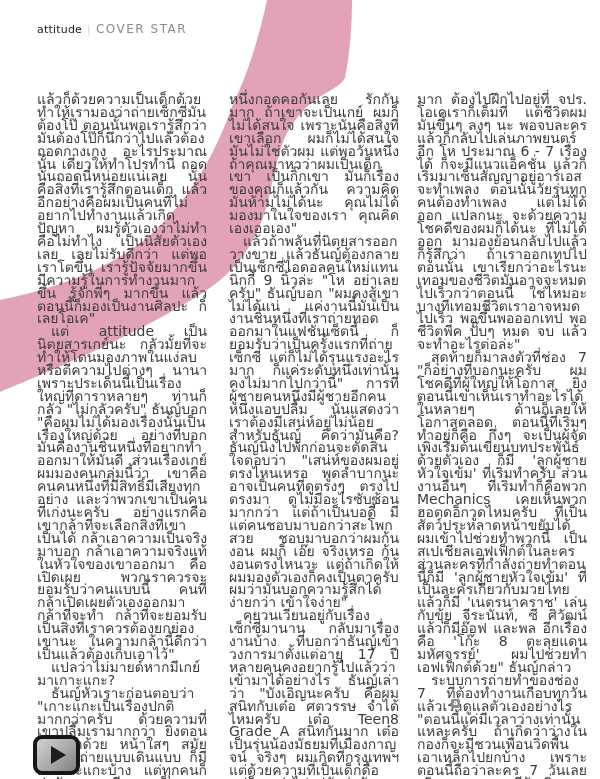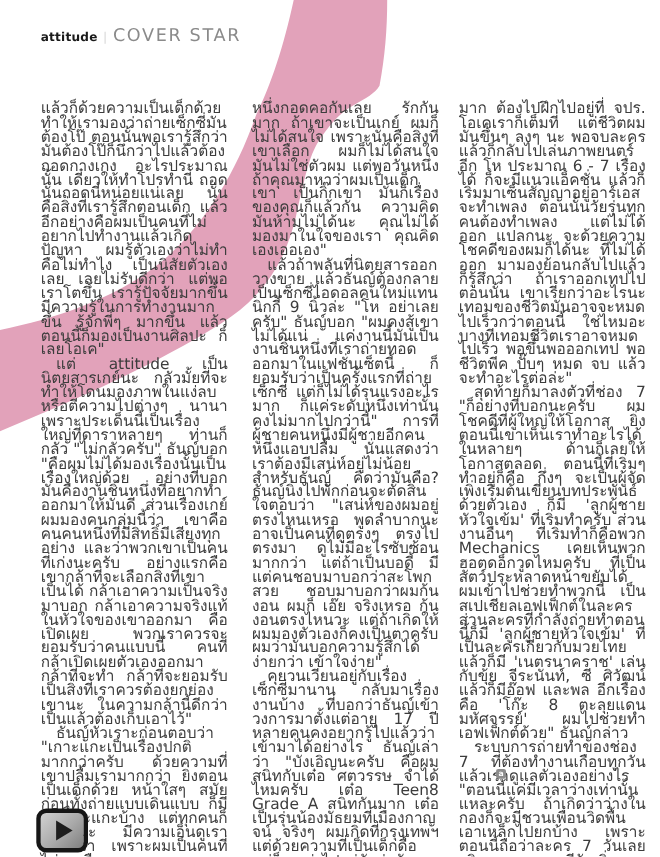--- a/index.html
+++ b/index.html
@@ -2,23 +2,23 @@
 <html><head>
 <meta charset="utf-8">
 <style>
   html,body{margin:0;padding:0;}
   body{width:600px;height:779px;background:#ffffff;position:relative;overflow:hidden;
        font-family:"DejaVu Sans","Liberation Sans",sans-serif;}
   .page{position:absolute;inset:0;width:600px;height:779px;background:#fff;}
   .ribbon{position:absolute;top:0;left:0;width:600px;height:779px;z-index:0;pointer-events:none;}
   .masthead{position:absolute;left:37px;top:22px;z-index:2;font-size:11px;color:#231f20;
             letter-spacing:.2px;white-space:nowrap;}
-  .masthead .brand{font-weight:bold;color:#1a1a1a;text-align:center;}
+  .masthead .brand{font-weight:normal;color:#1a1a1a;text-align:center;}
   .masthead .sep{color:#b9b9b9;margin:0 5px;font-weight:300;}
-  .masthead .section{color:#8a8a8a;letter-spacing:1.5px;font-size:16px;}
+  .masthead .section{color:#8a8a8a;letter-spacing:1.5px;font-size:12px;}
   .col{position:absolute;top:93px;width:170px;z-index:1;color:#3c3c3c;
        font-size:14px;line-height:12.9px;text-align:justify;text-justify:inter-character;}
   .col1{left:37px;}
   .col2{left:229px;}
   .col3{left:417px;}
   .col p{margin:0;}
   .col p.indent{text-indent:14px;}
   .endmark{position:absolute;left:451px;top:699px;z-index:2;width:9px;height:9px;
            background:#8d8d8d;color:#ffffff;font-size:7px;line-height:9px;text-align:center;
            border-radius:2px;font-weight:bold;}
@@ -49,20 +49,21 @@
              Z" fill="#e2a2ba"></path>
   </svg>
 
   <header class="masthead">
     <span class="brand">attitude</span><span class="sep">|</span><span class="section">COVER STAR</span>
   </header>
 
   <div class="col col1">
     <p>แล้วก็ด้วยความเป็นเด็กด้วย ทำให้เรามองว่าถ่ายเซ็กซี่มันต้องโป๊ ตอนนั้นพอเรารู้สึกว่ามันต้องโป๊ก็นึกว่าไปแล้วต้องถอดกางเกง อะไรประมาณนั้น เดี๋ยวให้ทำโปรทำนี่ ถอดนั่นถอดนี่หน่อยแน่เลย นั่นคือสิ่งที่เรารู้สึกตอนเด็ก แล้วอีกอย่างคือผมเป็นคนที่ไม่อยากไปทำงานแล้วเกิดปัญหา ผมรู้ตัวเองว่าไม่ทำคือไม่ทำไง เป็นนิสัยตัวเองเลย เลยไม่รับดีกว่า แต่พอเราโตขึ้น เรารู้ปัจจัยมากขึ้น มีความรู้ในการทำงานมากขึ้น รู้จักพี่ๆ มากขึ้น แล้วตอนนี้ก็มองเป็นงานศิลปะ ก็เลยโอเค"</p>
     <p class="indent">แต่ attitude เป็นนิตยสารเกย์นะ กลัวมั้ยที่จะทำให้โดนมองภาพในแง่ลบ หรือตีความไปต่างๆ นานา เพราะประเด็นนี้เป็นเรื่องใหญ่ที่ดาราหลายๆ ท่านก็กลัว "ไม่กลัวครับ" ธันญ์บอก "คือผมไม่ได้มองเรื่องนั้นเป็นเรื่องใหญ่ด้วย อย่างที่บอก มันคืองานชิ้นหนึ่งที่อยากทำออกมาให้มันดี ส่วนเรื่องเกย์ ผมมองคนกลุ่มนี้ว่า เขาคือคนคนหนึ่งที่มีสิทธิ์มีเสียงทุกอย่าง และว่าพวกเขาเป็นคนที่เก่งนะครับ อย่างแรกคือเขากล้าที่จะเลือกสิ่งที่เขาเป็นได้ กล้าเอาความเป็นจริงมาบอก กล้าเอาความจริงแท้ในหัวใจของเขาออกมา คือเปิดเผย พวกเราควรจะยอมรับว่าคนแบบนี้ คนที่กล้าเปิดเผยตัวเองออกมา กล้าที่จะทำ กล้าที่จะยอมรับ เป็นสิ่งที่เราควรต้องยกย่องเขานะ ในความกล้านี้ดีกว่าเป็นแล้วต้องเก็บเอาไว้"</p>
+    <p class="indent">แปลว่าไม่มายด์หากมีเกย์มาเกาะแกะ?</p>
     <p class="indent">ธันญ์หัวเราะก่อนตอบว่า "เกาะแกะเป็นเรื่องปกติมากกว่าครับ ด้วยความที่เขาปลื้มเรามากกว่า ยิ่งตอนเป็นเด็กด้วย หน้าใสๆ สมัยก่อนทั้งถ่ายแบบเดินแบบ ก็มีมาเกาะแกะบ้าง แต่ทุกคนก็น่ารักนะ มีความเอ็นดูเรามากกว่า เพราะผมเป็นคนที่ไม่เคยถือสาเลย มากอดคอ กระโดดใส่ นอนเตียงเดียวกัน ผมไม่เคยซีเรียสนะ เพราะผมว่าเขาคือคนคนหนึ่ง สิ่งที่เขาเลือกไม่ใช่สิ่งที่ผิด ผมว่ามันเป็นความจริงใจต่อกันมากกว่าที่ได้รู้จักกัน คือพี่อาจจะชอบผม หรือพี่อาจจะปลื้มในแบบรูสตาวก็มี เฮ้ย ก็ไม่เป็นไรนี่ ก็ดี เออ แต่เราเป็นอย่างนี้นะ เราแฮปปี้ ขอบคุณที่รักเรา ผมก็รักพี่ได้ แต่รักเราต้องอยู่ในบรรทัดฐานของเรา ในสเปซที่มีอยู่ เข้ามาคุยก็จะเป็นพี่เป็นน้องกัน อย่างมีช่วงหนึ่งก็จะถูกเมาท์เยอะมากว่ามีคนมาเลี้ยง คนโน้นเลี้ยง คนนี้เลี้ยง เอ่อ เลี้ยงเหรอวะ เลี้ยงตรงไหนวะเนี่ย (หัวเราะ)"</p>
     <p class="indent">ดารากับข่าวเสียๆ หายๆ นี่หนีกันไม่พ้น ดาราหญิงเองก็เจอ "เป็นเรื่องปกติครับ" ธันญ์กล่าว "ผมก็เลยทำใจ โดนก็โดน มันสิทธิ์ของเขาที่เขาจะคิด แต่อย่ามาพูดใกล้หูเราแค่นี้เอง คือคุณจะอยากพูดอะไรก็เอาเหอะเรื่องของคุณ เป็นสิทธิ์ของเขาที่เขาจะคิดไป แค่วันหนึ่งเราเดินกับเพื่อนคน</p>
   </div>
 
   <div class="col col2">
     <p>หนึ่งกอดคอกันเลย รักกันมาก ถ้าเขาจะเป็นเกย์ ผมก็ไม่ได้สนใจ เพราะนั่นคือสิ่งที่เขาเลือก ผมก็ไม่ได้สนใจ มันไม่ใช่ตัวผม แต่พอวันหนึ่ง ถ้าคุณมาหาว่าผมเป็นเด็กเขา เป็นกิ๊กเขา มันก็เรื่องของคุณก็แล้วกัน ความคิดมันห้ามไม่ได้นะ คุณไม่ได้มองมาในใจของเรา คุณคิดเองเออเอง"</p>
     <p class="indent">แล้วถ้าพลันที่นิตยสารออกวางขาย แล้วธันญ์ต้องกลายเป็นเซ็กซี่ไอดอลคนใหม่แทนนิกกี้ 9 นิ้วล่ะ "โห อย่าเลยครับ" ธันญ์บอก "ผมคงสู้เขาไม่ได้แน่ แค่งานนี้มันเป็นงานชิ้นหนึ่งที่เราถ่ายทอดออกมาในแฟชั่นเซ็ตนี้ ก็ยอมรับว่าเป็นครั้งแรกที่ถ่ายเซ็กซี่ แต่ก็ไม่ได้รุนแรงอะไรมาก ก็แค่ระดับหนึ่งเท่านั้น คงไม่มากไปกว่านี้" การที่ผู้ชายคนหนึ่งมีผู้ชายอีกคนหนึ่งแอบปลื้ม นั่นแสดงว่า เราต้องมีเสน่ห์อยู่ไม่น้อย สำหรับธันญ์ คิดว่ามันคือ? ธันญ์นิ่งไปพักก่อนจะตัดสินใจตอบว่า "เสน่ห์ของผมอยู่ตรงไหนเหรอ พูดลำบากนะ อาจเป็นคนที่ดูตรงๆ ตรงไปตรงมา ดูไม่มีอะไรซับซ้อนมากกว่า แต่ถ้าเป็นบอดี้ มีแต่คนชอบมาบอกว่าสะโพกสวย ชอบมาบอกว่าผมก้นงอน ผมก็ เอ๊ย จริงเหรอ ก้นงอนตรงไหนวะ แต่ถ้าเกิดให้ผมมองตัวเองก็คงเป็นตาครับ ผมว่ามันบอกความรู้สึกได้ง่ายกว่า เข้าใจง่าย"</p>
     <p class="indent">คุยวนเวียนอยู่กับเรื่องเซ็กซี่มานาน กลับมาเรื่องงานบ้าง ที่บอกว่าธันญ์เข้าวงการมาตั้งแต่อายุ 17 ปี หลายคนคงอยากรู้ไปแล้วว่าเข้ามาได้อย่างไร ธันญ์เล่าว่า "บังเอิญนะครับ คือผมสนิทกับเต๋อ ศตวรรษ จำได้ไหมครับ เต๋อ Teen8 Grade A สนิทกันมาก เต๋อเป็นรุ่นน้องมัธยมที่เมืองกาญจน์ จริงๆ ผมเกิดที่กรุงเทพฯ แต่ด้วยความที่เป็นเด็กดื้อ แม่ก็เลยส่งไปอยู่กับย่ากับยาย ทีแรกส่งไปอยู่กับย่าที่อยุธยาก่อน แล้วไปอยู่กับยายที่กาญจน์ ก็ใช้ชีวิตอยู่ที่นั่นประมาณ 4 ปี แล้ววันหนึ่งก็เจอเต๋อ ตอนนั้นมีหนังเรื่องวัยระเริง ของไฟว์สตาร์ เต๋อก็บอกว่า 'เฮ้ย พี่ว่างรึเปล่า ไปแคสติ้งกัน' ก็ชวนกันไปแคสกันสนุกๆ แล้วก็ได้แบบฟลุ้กๆ คือตลกอะ เราเป็นคนแชร์ๆ มาก ใส่รองเท้าแตะไป ก็ไม่ได้ซีเรียสอะไรมาก สุดท้ายก็ได้แบบงงๆ" นั่นทำให้ชีวิตพลิกผัน "ใช่ครับ" ธันญ์ตอบ "จากนั้นก็มีโมเดลลิ่งมาติดต่อ มาหลายสายมาก ก็จะมาชวนไปถ่ายแบบ มีหนังสือวัยรุ่น วัยน่ารัก เยอะกับอะไรนั่น แล้วก็มีโฆษณา สมัยก่อนจะได้ถ่ายโฆษณาเยอะมาก มีเดินแบบด้วยครับ แล้วค่อยมาลงละครที่พี่เก้า วรายุทธ (มิลินทจินดา) ชวนมาเล่นละคร ช่อง 3 เรื่องนักเรียนนายร้อยครับผม ตอนนั้นยังเป็นเด็กๆ อยู่เลยครับ จำได้ว่าอายุเพิ่งจะยี่สิบเอง พี่เก้านี่เป็นคนหนุ่มเหตุผลดูแลทุกรายละเอียด ให้ผมเรียนการแสดง เราก็เพิ่งรู้ว่าต้องเรียนการแสดงจริงจัง</p>
   </div>
 

